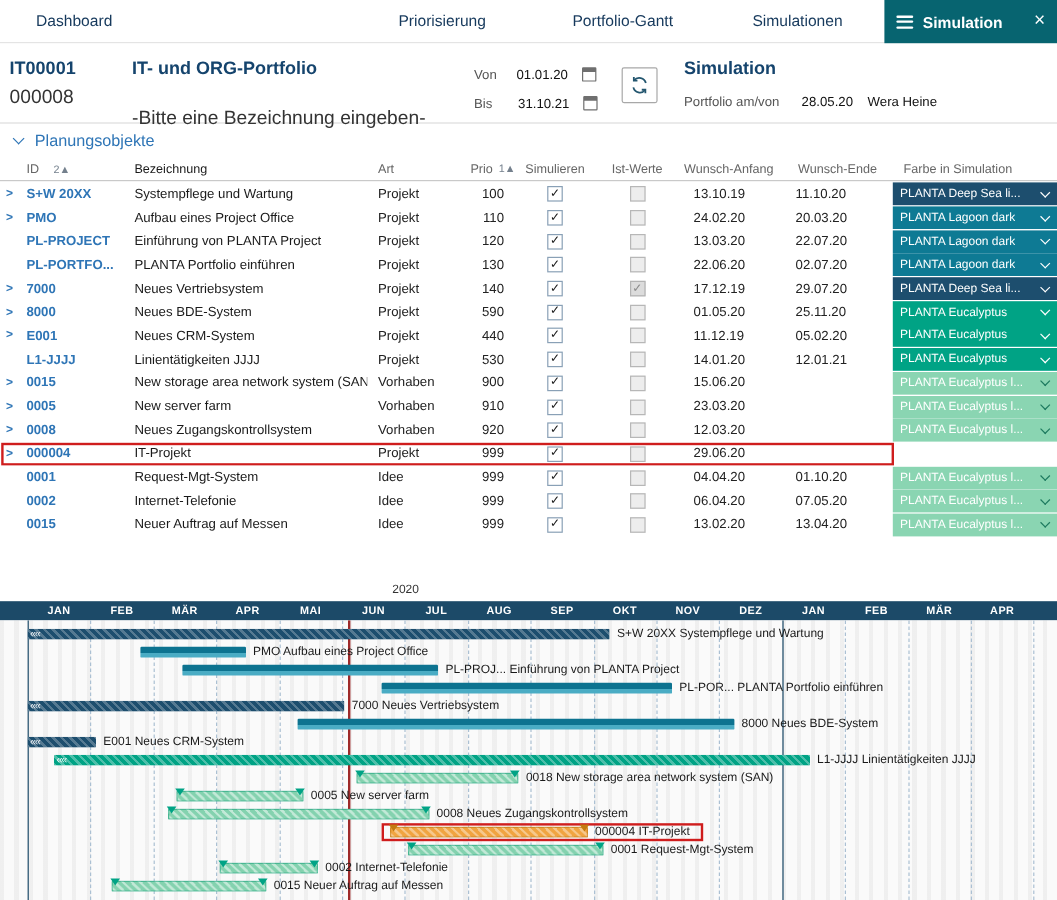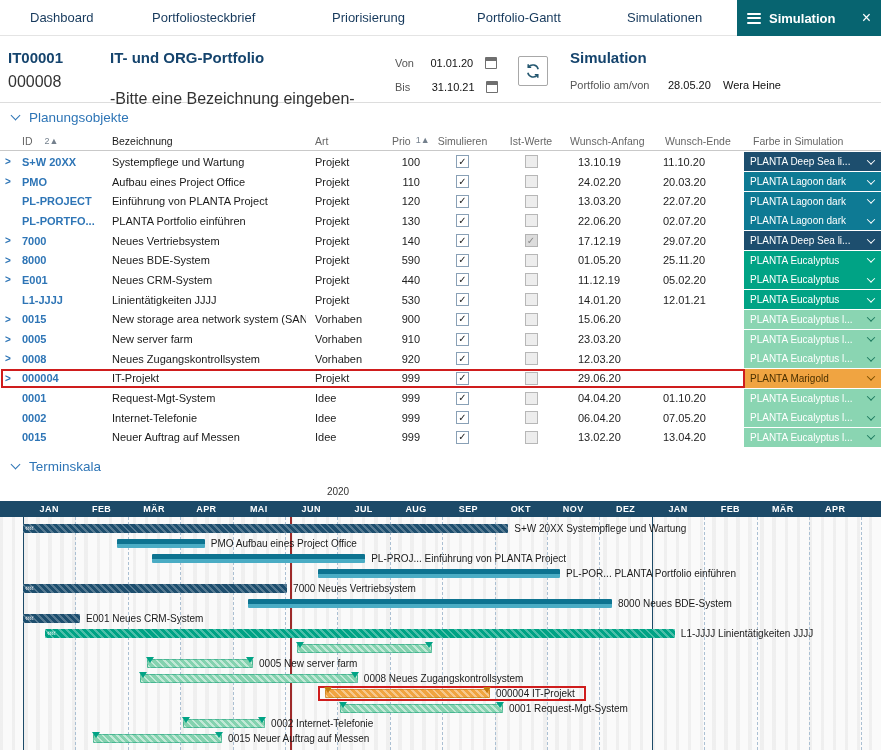--- a/index.html
+++ b/index.html
@@ -83,21 +83,20 @@
   .blabel{position:absolute;font-size:10px;color:#1a1a1a;white-space:nowrap;height:13px;line-height:13px}
   .hlbox{position:absolute;border:2px solid #cf1d1d;pointer-events:none}
 </style>
 </head>
 <body>
 
 <div class="page">
 
   <div class="nav">
     <div class="tab" style="left:30px">Dashboard</div>
-    <div class="tab" style="left:152px">Portfoliosteckbrief</div>
     <div class="tab" style="left:332px">Priorisierung</div>
     <div class="tab" style="left:477px">Portfolio-Gantt</div>
     <div class="tab" style="left:627px">Simulationen</div>
     <div class="tab-active">
       <span class="burger">
           <i></i>
           <i></i>
           <i></i>
         </span>
       <span class="tab-active-label">Simulation</span>
@@ -400,26 +399,20 @@
         <div class="td c-art">Projekt</div>
         <div class="td c-prio">999</div>
         <div class="td c-cb">
           <span class="cb">✓</span>
         </div>
         <div class="td c-cb">
           <span class="cb empty"></span>
         </div>
         <div class="td c-wa">29.06.20</div>
         <div class="td c-we"></div>
-        <div class="td c-farbe">
-          <div class="farbe" style="background: rgb(240, 164, 65); color: rgb(74, 48, 0);">
-            <span class="lbl">PLANTA Marigold</span>
-            <span class="dchev" style="border-color: rgb(122, 78, 0);"></span>
-          </div>
-        </div>
       </div>
       <div class="trow">
         <div class="td c-exp"></div>
         <div class="td c-id">0001</div>
         <div class="td c-bez">Request-Mgt-System</div>
         <div class="td c-art">Idee</div>
         <div class="td c-prio">999</div>
         <div class="td c-cb">
           <span class="cb">✓</span>
         </div>
@@ -472,24 +465,20 @@
         <div class="td c-we">13.04.20</div>
         <div class="td c-farbe">
           <div class="farbe" style="background: rgb(138, 213, 178); color: rgb(255, 255, 255);">
             <span class="lbl">PLANTA Eucalyptus l...</span>
             <span class="dchev" style="border-color: rgb(29, 122, 95);"></span>
           </div>
         </div>
       </div>
     </div>
 
-  <div class="sec-title" style="top:455px">
-    <span class="chev-down"></span>
-    <span class="txt">Terminskala</span>
-  </div>
 
   <div class="gantt">
     <div class="g-year">
       <span class="ylabel">2020</span>
     </div>
     <div class="g-months">
         <span class="mlabel" style="left: 23px; width: 52.4px;">JAN</span>
         <span class="mlabel" style="left: 75.4px; width: 52.4px;">FEB</span>
         <span class="mlabel" style="left: 127.8px; width: 52.4px;">MÄR</span>
         <span class="mlabel" style="left: 180.2px; width: 52.4px;">APR</span>
@@ -546,20 +535,21 @@
         </div>
         <div class="blabel" style="left: 86.116px; top: 95px;">E001 Neues CRM-System</div>
         <div class="bar eucalyptus" style="left: 45.008px; top: 112px; width: 629.848px;">
           <span class="cont">««</span>
         </div>
         <div class="blabel" style="left: 680.856px; top: 110px;">L1-JJJJ Linientätigkeiten JJJJ</div>
         <div class="bar euc_light" style="left: 297.052px; top: 127px; width: 135.192px;">
           <span class="tri ml"></span>
           <span class="tri mr"></span>
         </div>
+        <div class="blabel" style="left: 438.244px; top: 125px;">0018 New storage area network system (SAN)</div>
         <div class="bar euc_light" style="left: 147.188px; top: 142px; width: 105.848px;">
           <span class="tri ml"></span>
           <span class="tri mr"></span>
         </div>
         <div class="blabel" style="left: 259.036px; top: 140px;">0005 New server farm</div>
         <div class="bar euc_light" style="left: 139.852px; top: 157px; width: 217.984px;">
           <span class="tri ml"></span>
           <span class="tri mr"></span>
         </div>
         <div class="blabel" style="left: 363.836px; top: 155px;">0008 Neues Zugangskontrollsystem</div>

